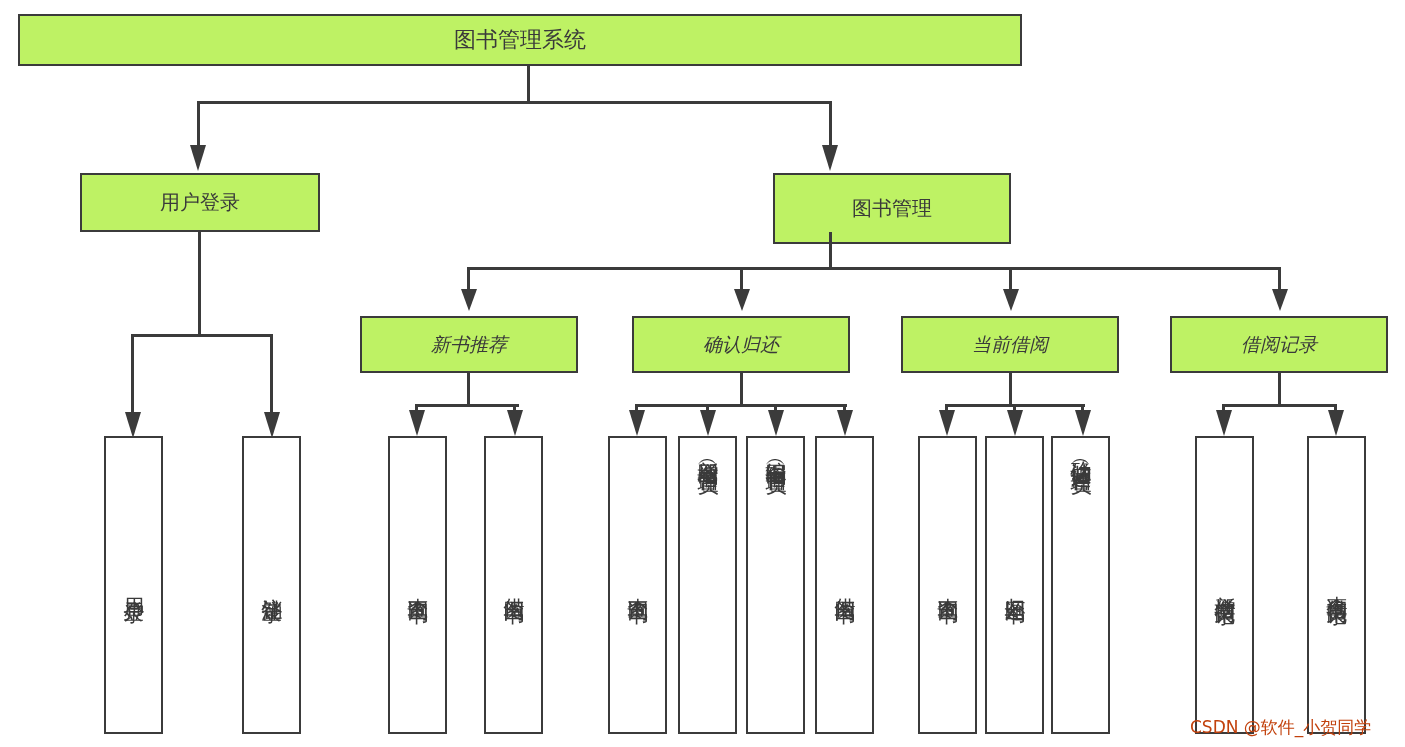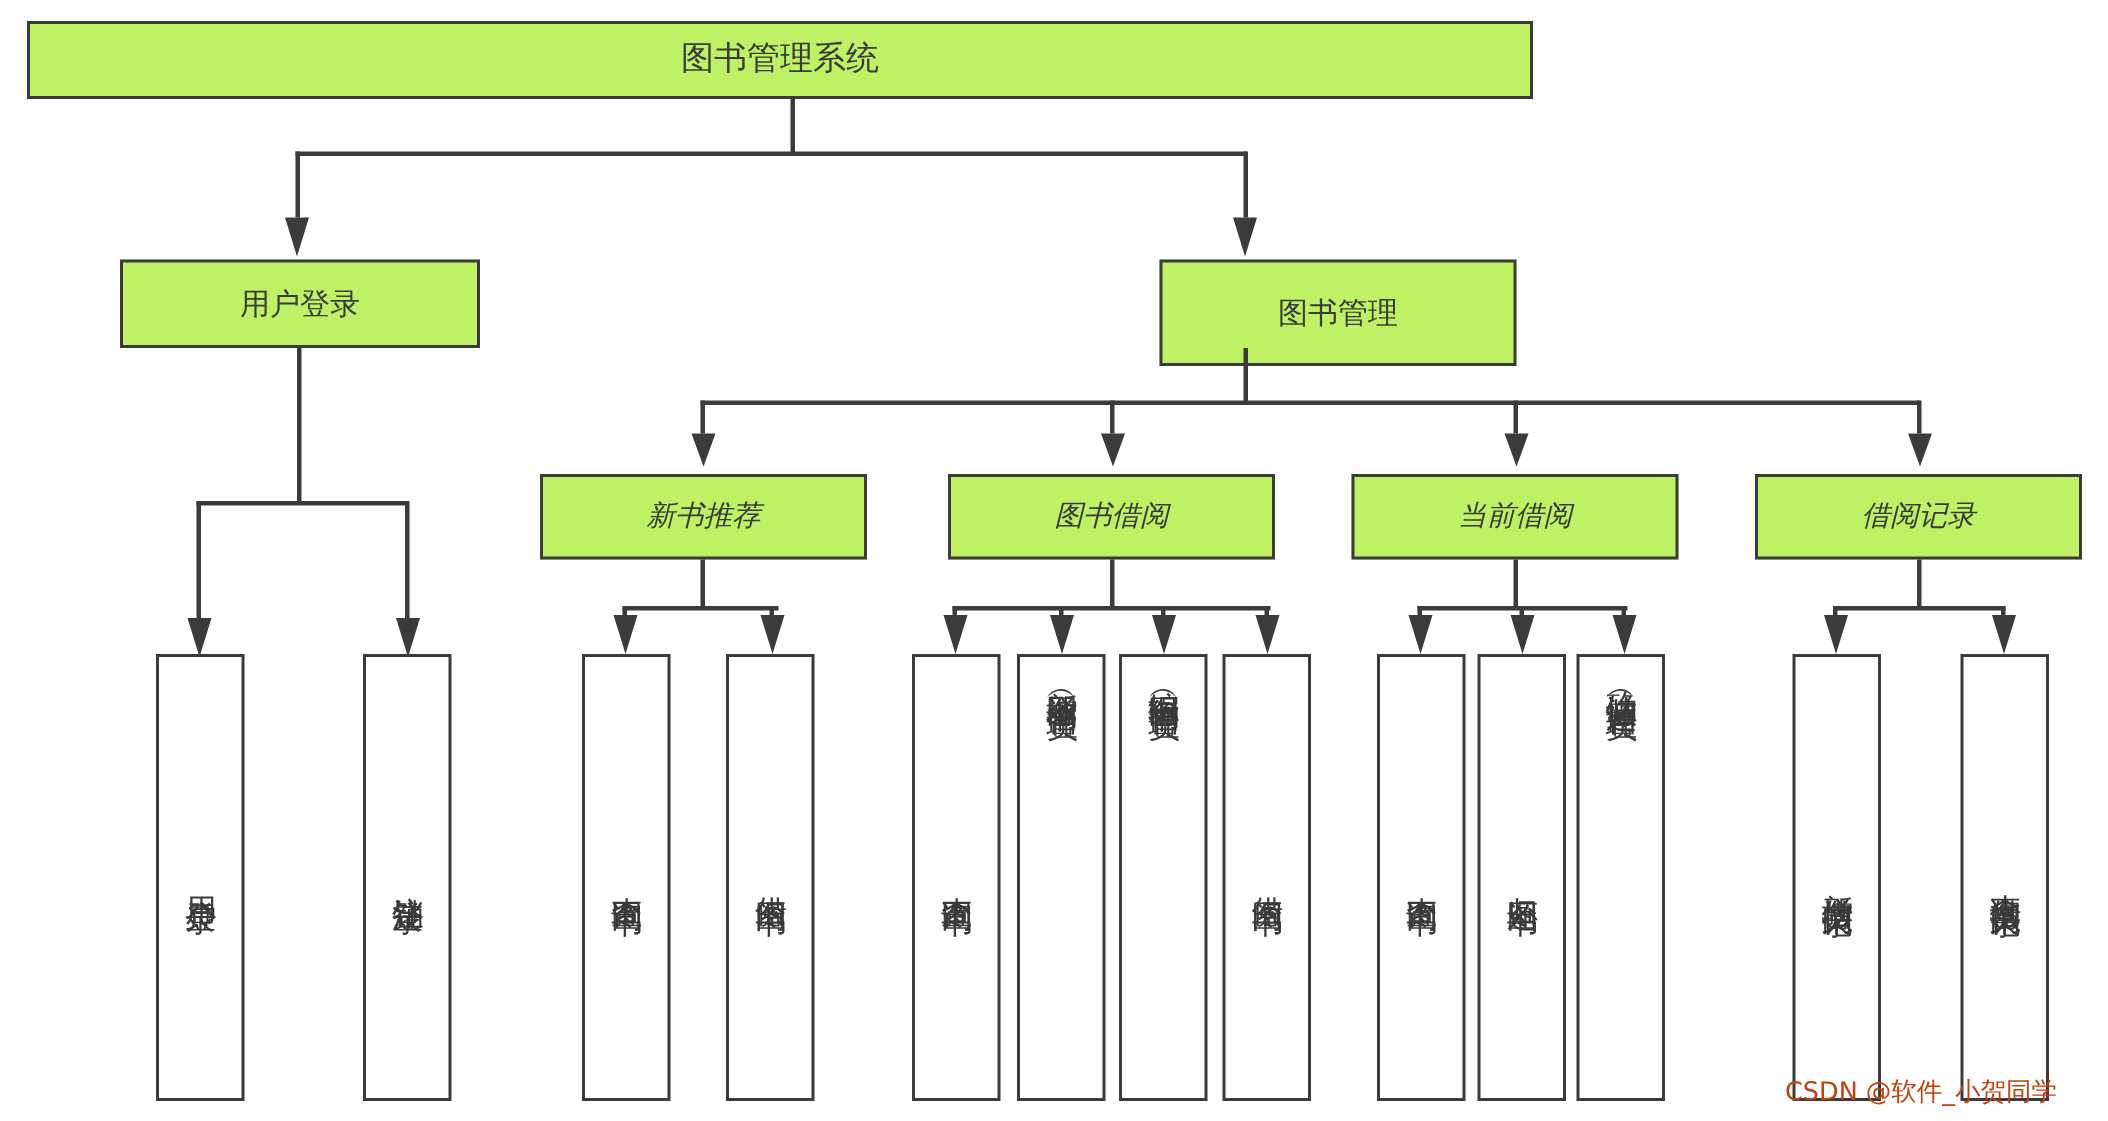--- a/index.html
+++ b/index.html
@@ -128,21 +128,21 @@
   <div class="vline" style="left:1009px;top:267px;height:22px;"></div>
   <div class="arrow short" style="left:1003px;top:289px;"></div>
 
   <div class="vline" style="left:1278px;top:267px;height:22px;"></div>
   <div class="arrow short" style="left:1272px;top:289px;"></div>
 
   <div class="node lvl2" style="left:360px;top:316px;width:218px;height:57px;">
     <span>新书推荐</span>
   </div>
   <div class="node lvl2" style="left:632px;top:316px;width:218px;height:57px;">
-    <span>图书借阅</span>
+    <span>确认归还</span>
   </div>
   <div class="node lvl2" style="left:901px;top:316px;width:218px;height:57px;">
     <span>当前借阅</span>
   </div>
   <div class="node lvl2" style="left:1170px;top:316px;width:218px;height:57px;">
     <span>借阅记录</span>
   </div>
 
   <div class="vline" style="left:467px;top:373px;height:32px;"></div>
   <div class="hline" style="left:415px;top:404px;width:104px;"></div>

